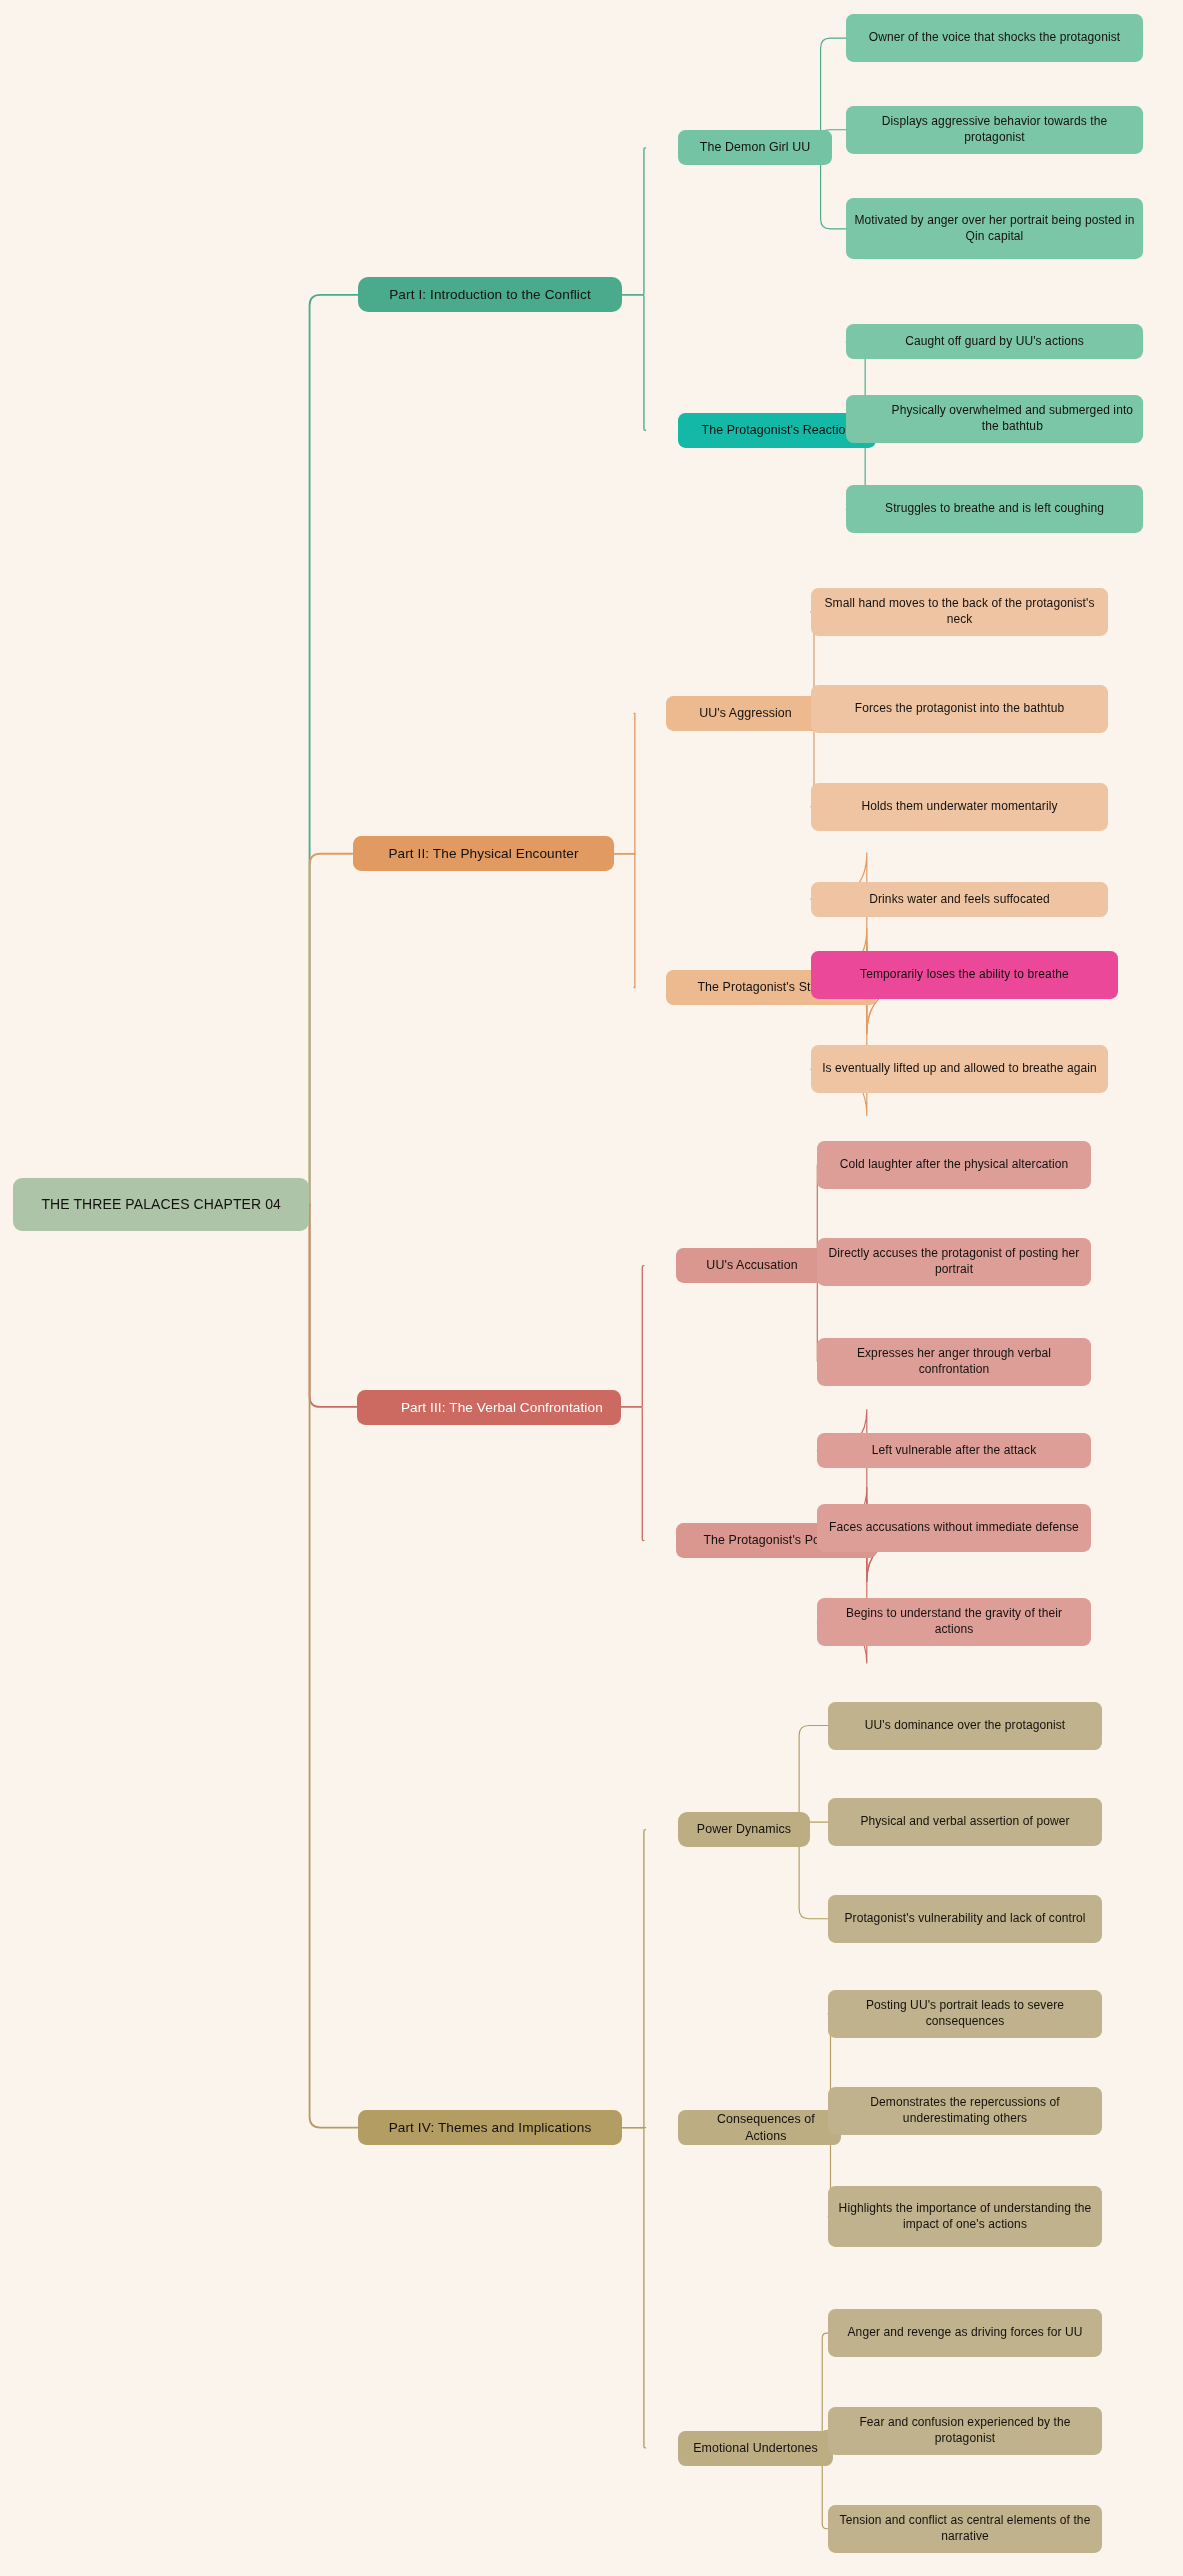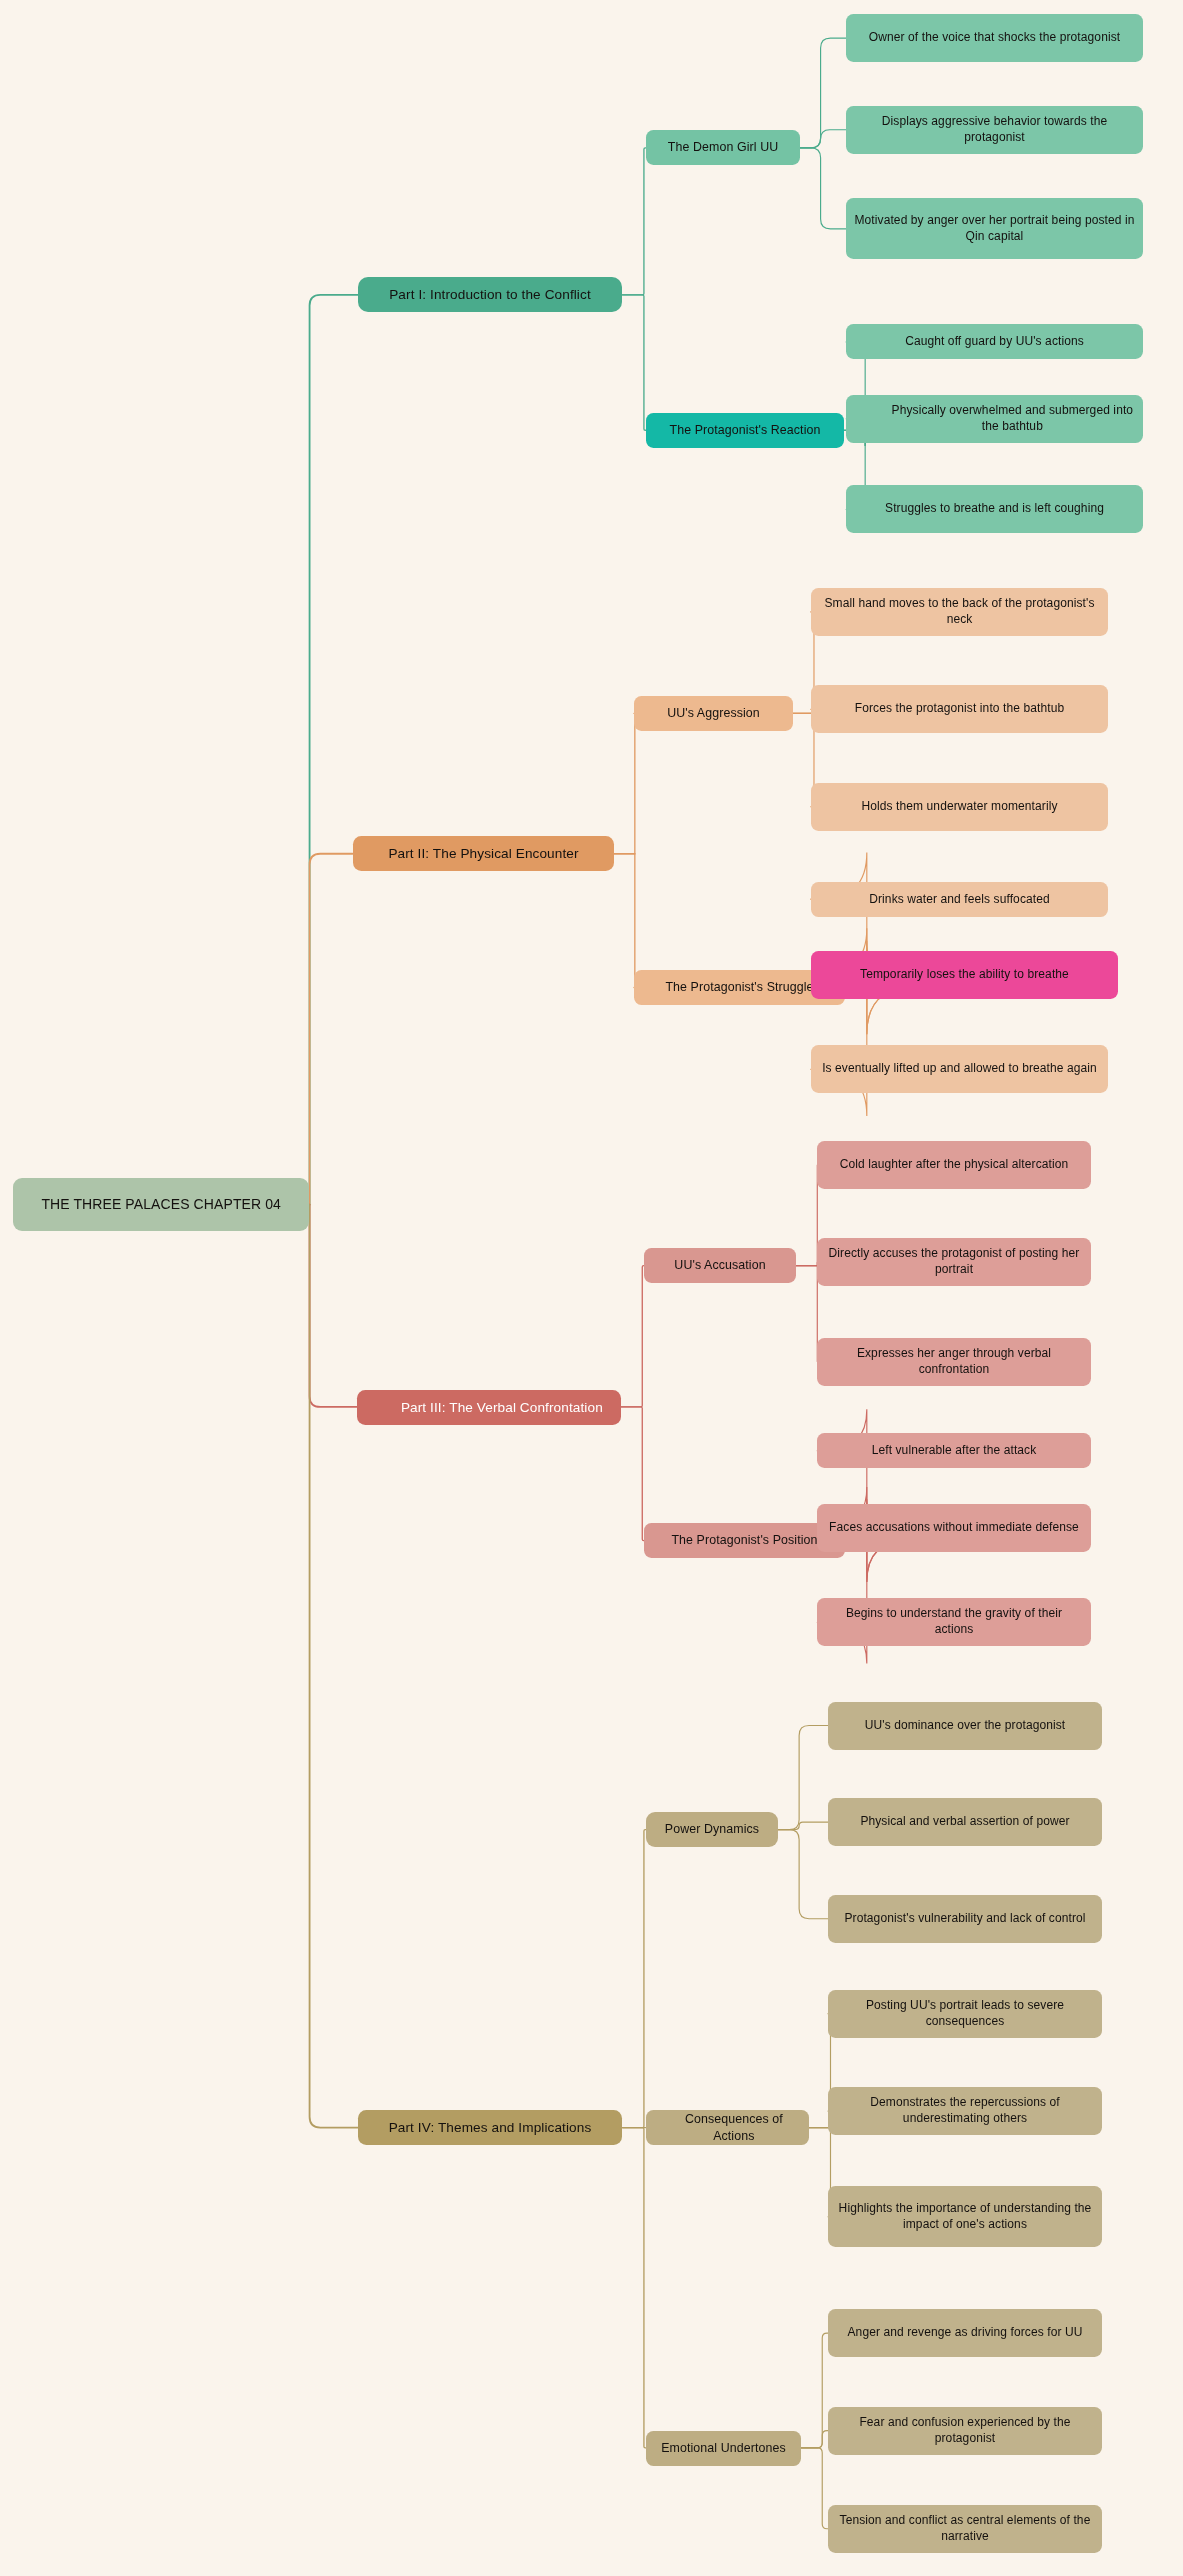--- a/index.html
+++ b/index.html
@@ -36,21 +36,21 @@
     color:#14110f;
     letter-spacing:0.1px;
   }
   .node span{display:block;width:100%;}
   .root{
     font-size:14px;
     background:#adc4a9;
     border-radius:9px;
   }
   .lvl1{ font-size:13.6px; border-radius:8.3px; }
-  .lvl2{ font-size:12.4px; }
+  .lvl2{ font-size:12.4px;margin-left:32px; }
   .leaf{ font-size:12px; }
   .white-text{ color:#ffffff;padding-left:34px; }
 </style>
 </head>
 <body>
 
 <div id="canvas">
   <svg id="wires" viewBox="0 0 1433 3120" width="1183" height="2576">
       <path d="M 374 1459 L 375 1459" fill="none" stroke="#e09a62" stroke-width="2.2" stroke-linecap="round"></path>
       <path d="M 375 1459 L 375 370

